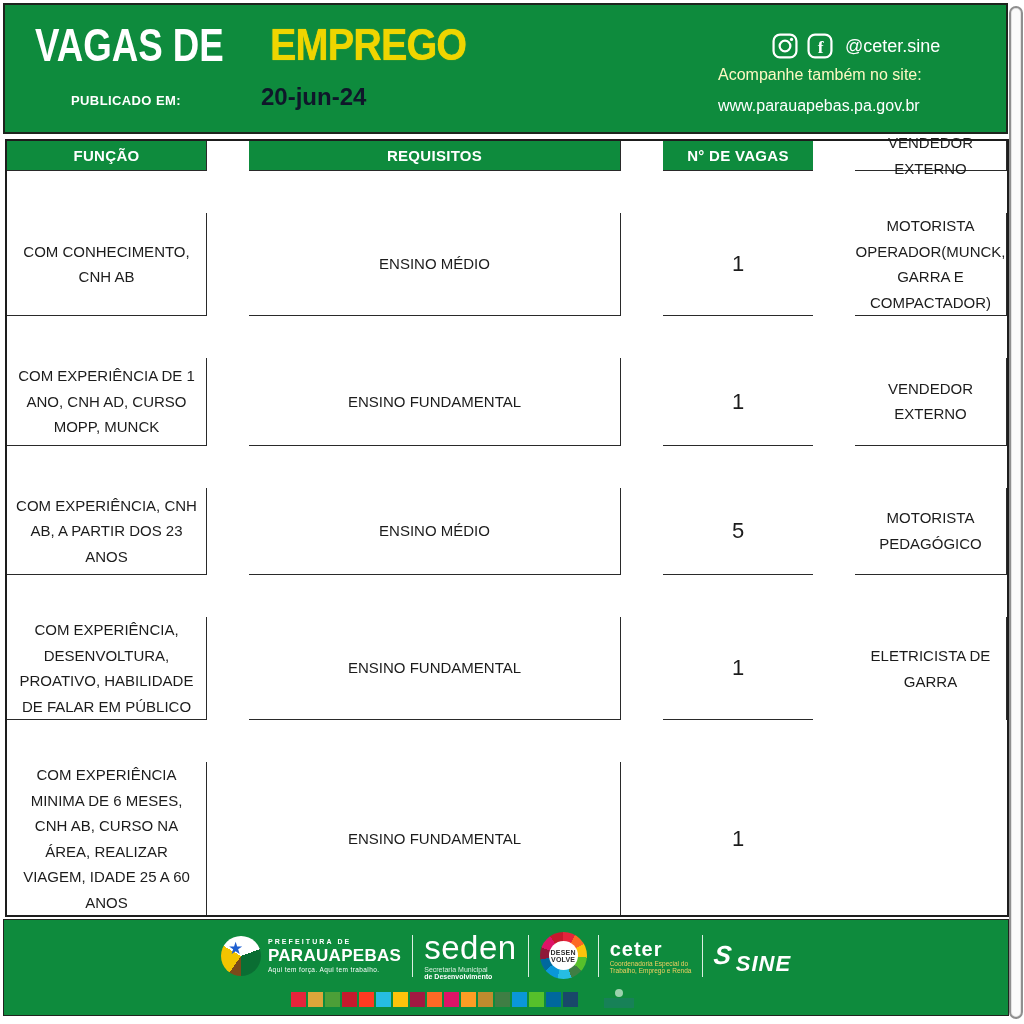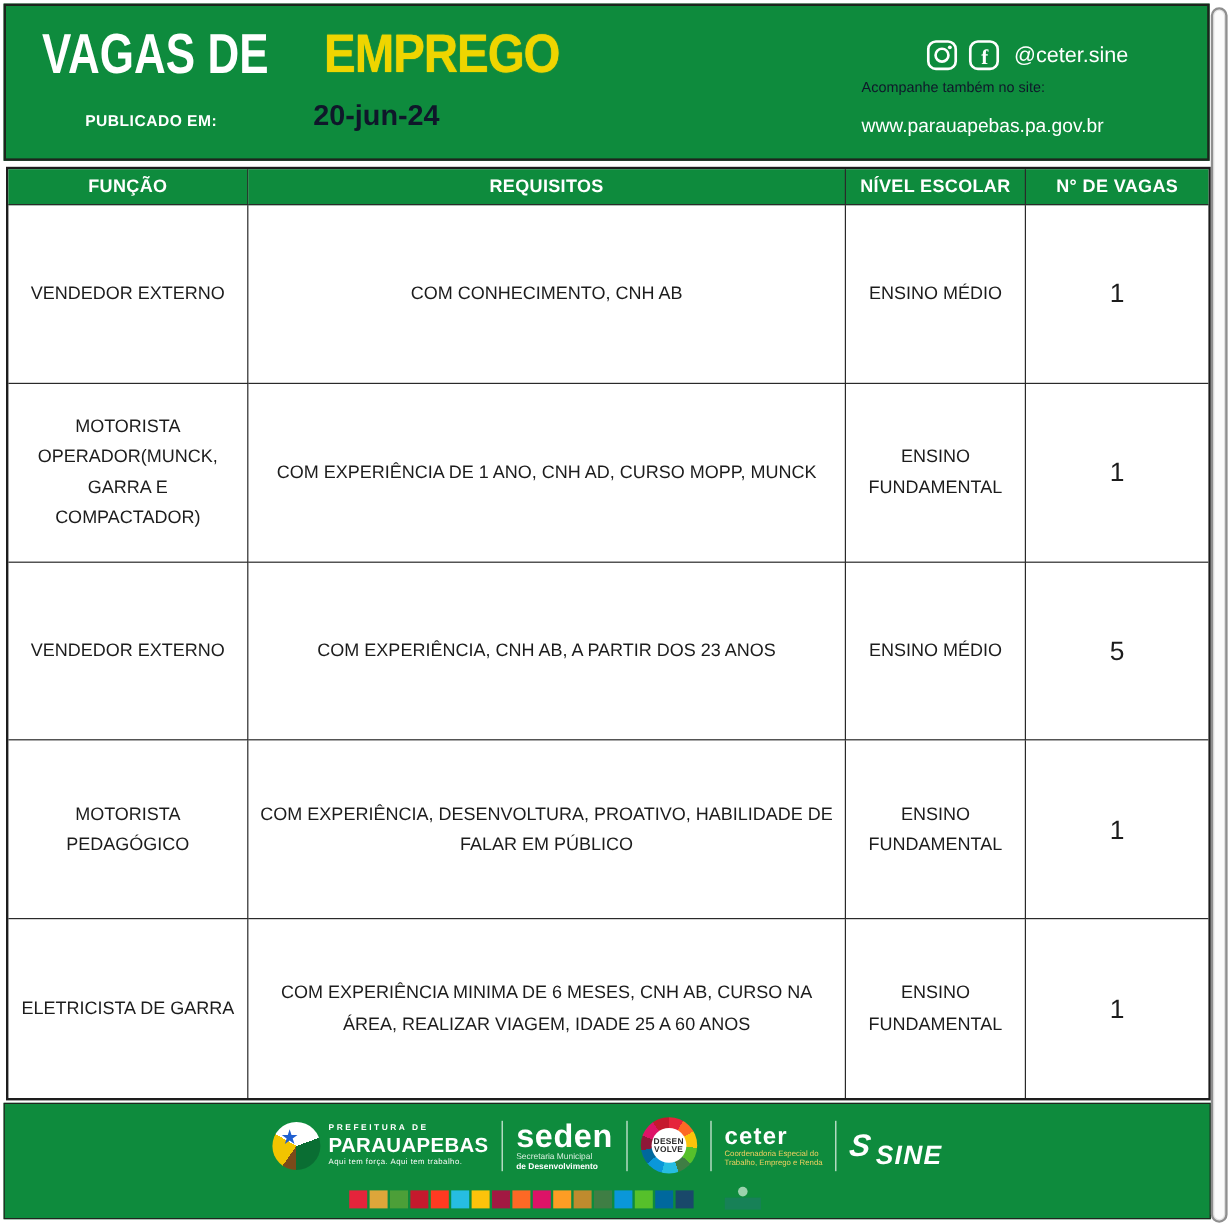--- a/index.html
+++ b/index.html
@@ -13,28 +13,28 @@
                transform:scaleX(.78);transform-origin:left top;letter-spacing:0px;white-space:nowrap;}
   .title-yellow{position:absolute;left:265px;top:14px;color:#EFD500;font-size:45px;font-weight:bold;
                transform:scaleX(.88);transform-origin:left top;letter-spacing:-1px;white-space:nowrap;
                text-shadow:0 0 1px #EFD500;}
   .pub-label{position:absolute;left:66px;top:88px;color:#ffffff;font-size:13px;font-weight:bold;
              letter-spacing:.4px;}
   .pub-date{position:absolute;left:256px;top:78px;color:#0f172a;font-size:24px;font-weight:bold;}
   .social{position:absolute;left:766px;top:27px;display:flex;align-items:center;gap:7px;}
   .social svg{display:block;}
   .social-handle{color:#ffffff;font-size:18px;margin-left:4px;}
-  .site-line{position:absolute;left:713px;top:61px;color:#0f172a;font-size:12px;}
+  .site-line{position:absolute;left:713px;top:61px;color:#fef9c3;font-size:16px;}
   .site-url{position:absolute;left:713px;top:92px;color:#ffffff;font-size:16px;}
 
   
   .jobs-table{position:absolute;left:5px;top:139px;width:1004px;height:778px;box-sizing:border-box;
               border:2px solid #1d1d1d;display:grid;
               grid-template-columns:200px auto 150px 152px;
-              grid-template-rows:30px repeat(5,1fr);background:#ffffff;}
+              grid-template-rows:30px repeat(5,1fr);background:#ffffff;gap:42px;}
   .cell{display:flex;align-items:center;justify-content:center;text-align:center;
         border-right:1px solid #2a2a2a;border-bottom:1px solid #2a2a2a;
         color:#1c1c1c;font-size:15px;line-height:1.7;padding:0 9px;box-sizing:border-box;}
   .cell.last-col{border-right:none;}
   .cell.last-row{border-bottom:none;}
   .th{background:#0E8B3D;color:#ffffff;font-weight:bold;font-size:15px;letter-spacing:.3px;
       line-height:1;padding:0 4px;}
   .vagas{font-size:22px;}
 
   
@@ -46,21 +46,21 @@
   .pref-wrap{display:flex;align-items:center;gap:7px;}
   .pref-circle{position:relative;width:40px;height:40px;border-radius:50%;
        background:conic-gradient(#ffffff 0 70deg,#0a6e33 70deg 180deg,#7a4a1a 180deg 215deg,
                   #f2c400 215deg 300deg,#ffffff 300deg 360deg);}
   .pref-star{position:absolute;left:7px;top:2px;color:#1f5fd0;font-size:17px;}
   .pref-text{display:flex;flex-direction:column;color:#ffffff;line-height:1.15;}
   .pref-line1{font-size:7px;letter-spacing:2.1px;font-weight:bold;}
   .pref-line2{font-size:17px;font-weight:bold;letter-spacing:.3px;}
   .pref-tag{font-size:6.5px;letter-spacing:.4px;}
   .seden-wrap{display:flex;flex-direction:column;color:#ffffff;line-height:1.05;}
-  .seden-name{font-size:27px;font-weight:bold;letter-spacing:.5px;}
+  .seden-name{font-size:33px;font-weight:normal;letter-spacing:.5px;}
   .seden-sub{font-size:7px;color:#d9efdf;}
   .seden-sub2{font-size:7px;color:#ffffff;font-weight:bold;}
   .wheel{position:relative;width:47px;height:47px;border-radius:50%;
      background:conic-gradient(#e5243b 0 30deg,#fd6925 30deg 60deg,#fcc30b 60deg 95deg,
          #56c02b 95deg 130deg,#3f7e44 130deg 160deg,#26bde2 160deg 195deg,#0a97d9 195deg 230deg,
          #00689d 230deg 260deg,#8f1838 260deg 290deg,#dd1367 290deg 325deg,#c5192d 325deg 360deg);
      display:flex;align-items:center;justify-content:center;}
   .wheel-center{width:29px;height:29px;border-radius:50%;background:#ffffff;display:flex;
      flex-direction:column;align-items:center;justify-content:center;line-height:1;}
   .wheel-center span{font-size:7px;font-weight:bold;color:#2c2c2c;letter-spacing:.2px;}
@@ -111,21 +111,20 @@
     </div>
 
     <div class="site-line">Acompanhe também no site:</div>
     <div class="site-url">www.parauapebas.pa.gov.br</div>
   </div>
 
   <div class="jobs-table">
 
     <div class="cell th">FUNÇÃO</div>
     <div class="cell th">REQUISITOS</div>
-    <div class="cell th">NÍVEL ESCOLAR</div>
     <div class="cell th last-col">N° DE VAGAS</div>
 
     <div class="cell">VENDEDOR EXTERNO</div>
     <div class="cell">COM CONHECIMENTO, CNH AB</div>
     <div class="cell">ENSINO MÉDIO</div>
     <div class="cell vagas last-col">1</div>
 
     <div class="cell">MOTORISTA OPERADOR(MUNCK, GARRA E COMPACTADOR)</div>
     <div class="cell">COM EXPERIÊNCIA DE 1 ANO, CNH AD, CURSO MOPP, MUNCK</div>
     <div class="cell">ENSINO FUNDAMENTAL</div>

